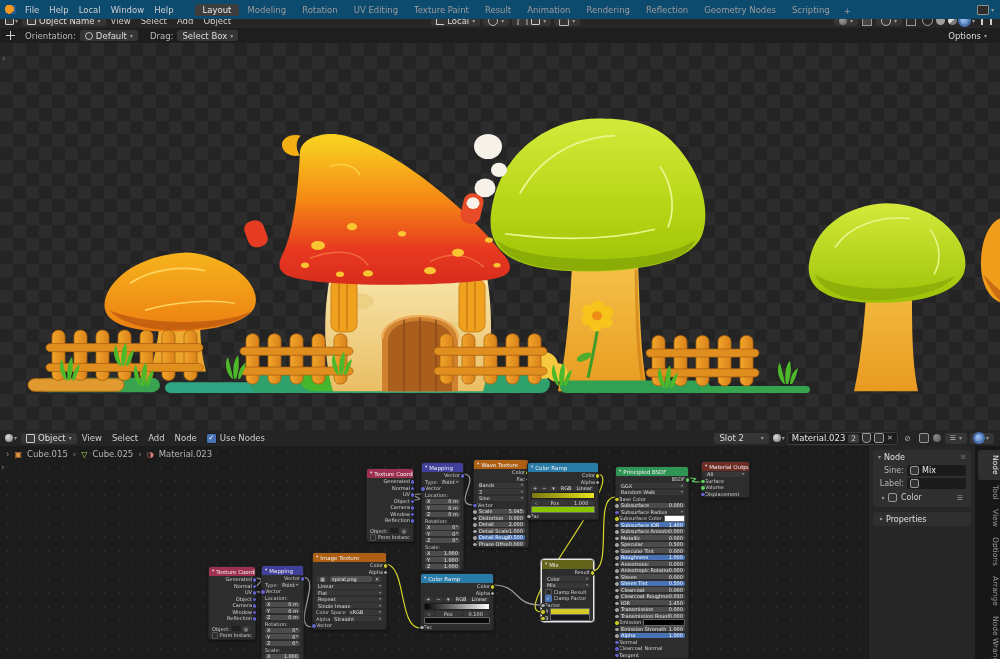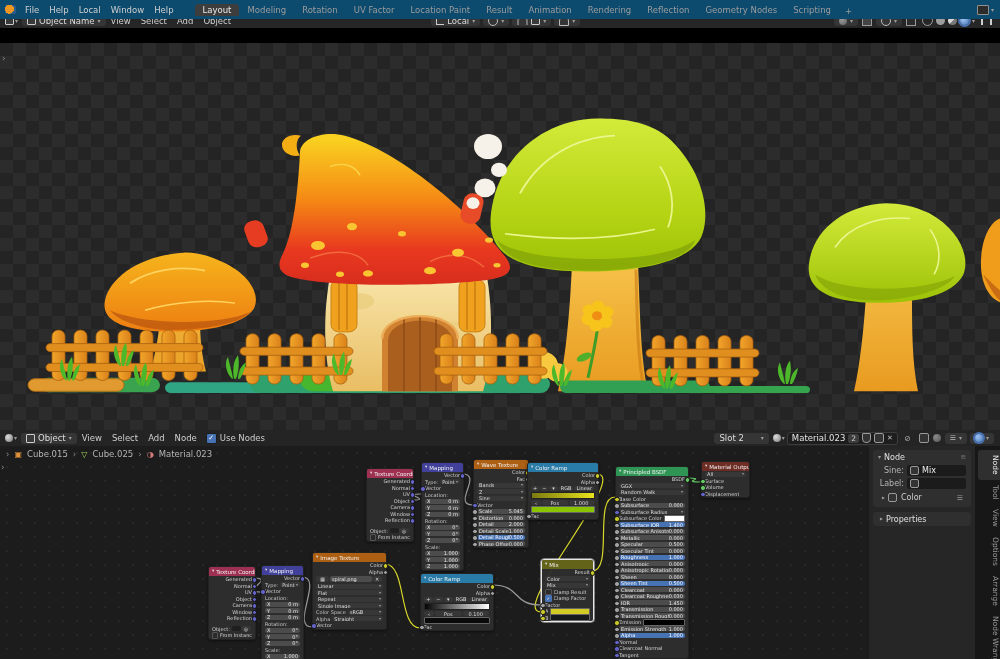--- a/index.html
+++ b/index.html
@@ -125,22 +125,22 @@
         <span class="menu">File</span>
         <span class="menu">Help</span>
         <span class="menu">Local</span>
         <span class="menu">Window</span>
         <span class="menu">Help</span>
       </div>
     <div id="wstabs">
         <span class="tab active">Layout</span>
         <span class="tab">Modeling</span>
         <span class="tab">Rotation</span>
-        <span class="tab">UV Factor</span>
-        <span class="tab">Location Paint</span>
+        <span class="tab">UV Editing</span>
+        <span class="tab">Texture Paint</span>
         <span class="tab">Result</span>
         <span class="tab">Animation</span>
         <span class="tab">Rendering</span>
         <span class="tab">Reflection</span>
         <span class="tab">Geometry Nodes</span>
         <span class="tab">Scripting</span>
         <span class="addtab">+</span>
       </div>
     <div class="right">
       <span class="scr-ic"></span>
@@ -197,20 +197,38 @@
     <span style="display:flex;gap:3px;margin-left:6px;align-items:center">
       <span class="shade-ic wire"></span>
       <span class="shade-ic"></span>
       <span class="shade-ic mat"></span>
       <span class="shade-ic active"></span>
       <span class="chev">▾</span>
       </span>
     <span class="pause-ic" style="margin:0 8px 0 6px"></span>
   </div>
 
+  <div class="bar" id="toolrow">
+    <span class="move-ic"></span>
+    <span class="lbl">Orientation:</span>
+    <span class="pill">
+      <span class="circ-ic" style="width:6px;height:6px"></span>
+      <span>Default</span>
+        <span class="chev">▾</span>
+      </span>
+    <span class="lbl" style="margin-left:8px">Drag:</span>
+    <span class="pill">
+      <span>Select Box</span>
+        <span class="chev">▾</span>
+      </span>
+    <span class="pill" style="margin-left:auto;margin-right:8px;background:none">
+      <span>Options</span>
+        <span class="chev">▾</span>
+      </span>
+  </div>
 
   <div id="viewport">
     <span class="edge-chev" style="left:2px;top:10px">›</span>
     <svg width="1000" height="387" viewBox="0 43 1000 430" preserveAspectRatio="none">
       <defs>
         <linearGradient id="capFire" x1="0" y1="150" x2="0" y2="308" gradientUnits="userSpaceOnUse">
           <stop offset="0" stop-color="#f9d020"></stop>
             <stop offset="0.42" stop-color="#f58a15"></stop>
           <stop offset="0.78" stop-color="#e8381f"></stop>
             <stop offset="1" stop-color="#d92e1e"></stop>

